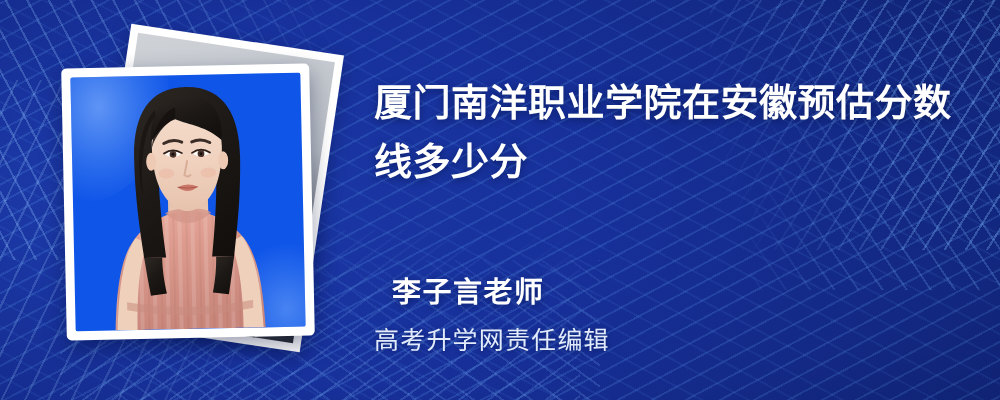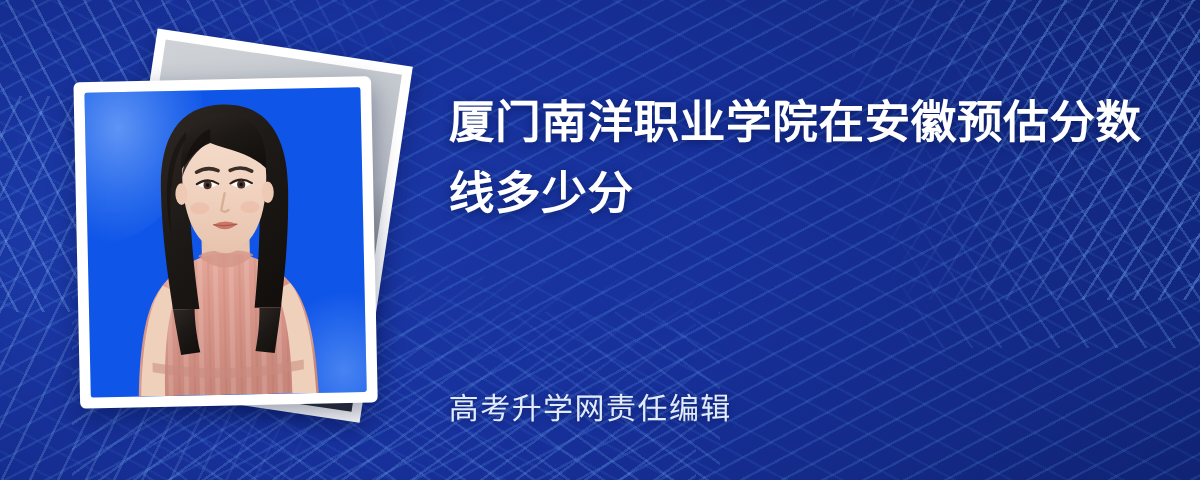--- a/index.html
+++ b/index.html
@@ -404,17 +404,18 @@
           <path d="M160 182 C 158 196 156 208 154 220 L 138 218 C 141 204 142 192 142 182 Z" fill="url(#hair)"></path>
           <path d="M84 40 C 72 56 68 84 70 120 C 64 88 66 52 84 34 Z" fill="#0f0c0a" opacity="0.5"></path>
         </svg>
       </div>
     </div>
   </div>
 
   <div class="text-col">
     <h1 class="title">厦门南洋职业学院在安徽预估分数线多少分</h1>
 
+    <p class="author">李子言老师</p>
 
     <p class="role">高考升学网责任编辑</p>
   </div>
 
 </div>
 
 </body></html>

